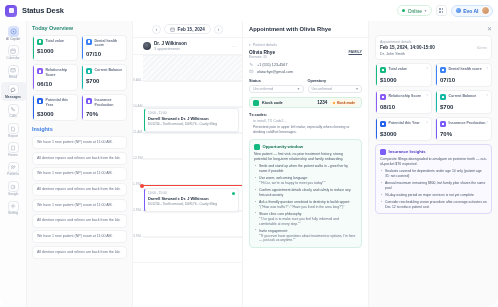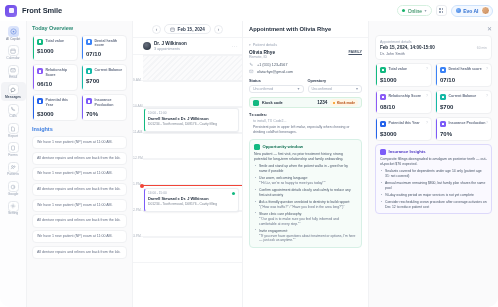--- a/index.html
+++ b/index.html
@@ -191,21 +191,21 @@
 </style>
 </head>
 <body>
 
 <div id="app">
 
   <div class="topbar">
     <div class="logo-mark">
         <i></i>
       </div>
-    <div class="logo-text">Front Smile</div>
+    <div class="logo-text">Status Desk</div>
     <div class="topbar-right">
       <div class="pill-online">
         <span class="dot-green"></span>
         <span>Online</span>
         <span class="chev">▾</span>
       </div>
       <div class="icon-sq">
         <span class="grid-ic">
             <s></s>
             <s></s>

